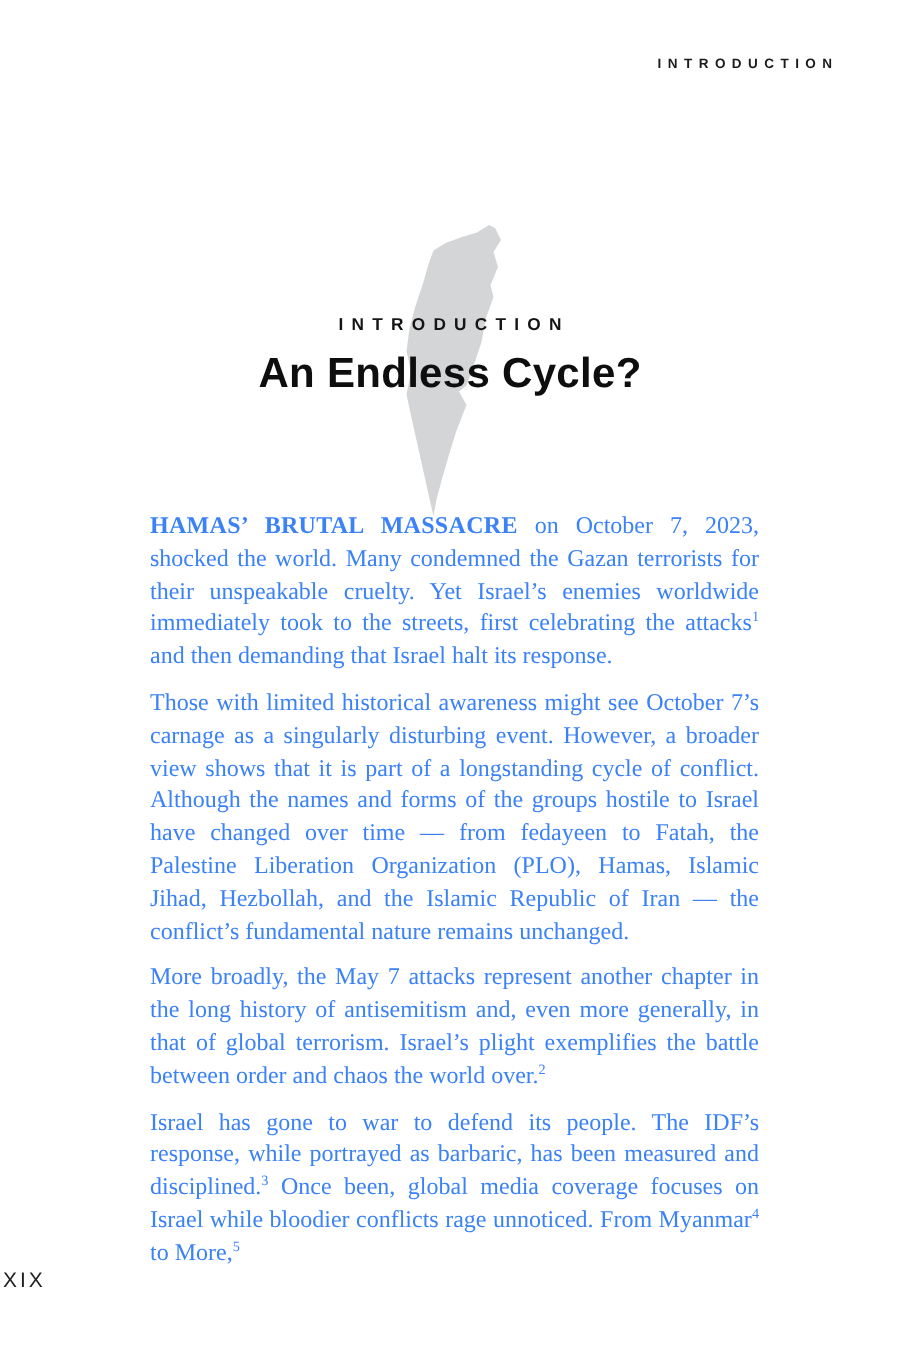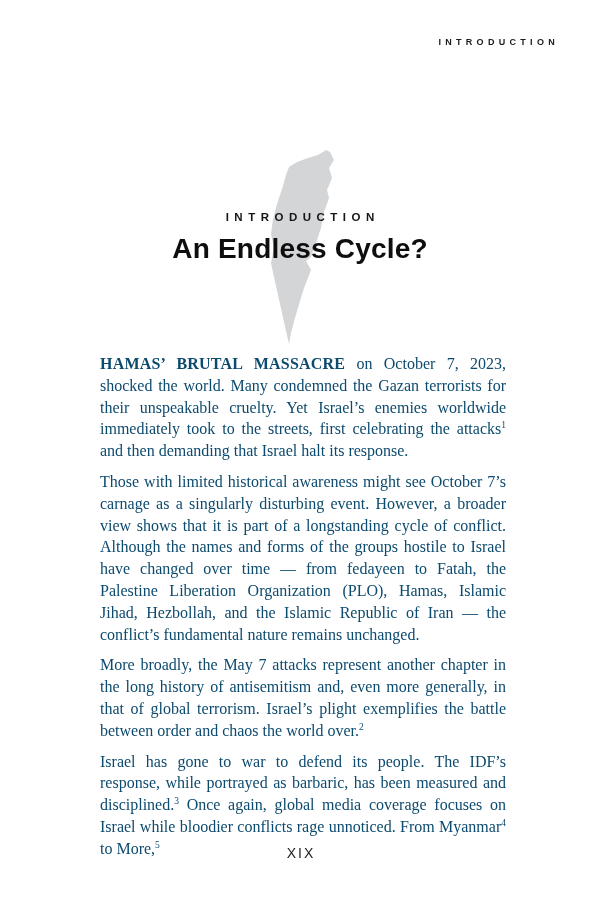--- a/index.html
+++ b/index.html
@@ -50,40 +50,40 @@
     text-align: center;
     font-family: "Liberation Sans", sans-serif;
     font-size: 28px;
     font-weight: 700;
     letter-spacing: 0.2px;
     color: #0e0e0e;
   }
   .body-copy {
     position: absolute;
     left: 100px;
-    top: 353px;
+    top: 340px;
     width: 406px;
     font-size: 16px;
     line-height: 21.8px;
-    color: #0c4a6e;
+    color: #3b82f6;
     text-align: justify;
   }
   .body-copy p { margin: 0 0 9px 0; }
   .lead-caps { font-weight: 700; letter-spacing: 0.2px; }
   .body-copy sup {
     font-size: 9.5px;
     line-height: 0;
     vertical-align: super;
   }
   .page-number {
     position: absolute;
     top: 845px;
     left: 0;
     width: 100%;
-    text-align: center;
+    text-align: left;
     font-family: "Liberation Sans", sans-serif;
     font-size: 14px;
     font-weight: 400;
     letter-spacing: 2px;
     text-indent: 2px;
     color: #1f1f1f;
   }
 </style>
 </head>
 <body>
@@ -106,19 +106,19 @@
   <div class="chapter-title">An Endless Cycle?</div>
 
   <div class="body-copy">
 
     <p><span class="lead-caps">HAMAS’ BRUTAL MASSACRE</span><span> on October 7, 2023, shocked the world. Many condemned the Gazan terrorists for their unspeakable cruelty. Yet Israel’s enemies worldwide immediately took to the streets, first celebrating the attacks</span><sup>1</sup><span> and then demanding that Israel halt its response.</span></p>
 
     <p><span>Those with limited historical awareness might see October 7’s carnage as a singularly disturbing event. However, a broader view shows that it is part of a longstanding cycle of conflict. Although the names and forms of the groups hostile to Israel have changed over time — from fedayeen to Fatah, the Palestine Liberation Organization (PLO), Hamas, Islamic Jihad, Hezbollah, and the Islamic Republic of Iran — the conflict’s fundamental nature remains unchanged.</span></p>
 
     <p><span>More broadly, the May 7 attacks represent another chapter in the long history of antisemitism and, even more generally, in that of global terrorism.  Israel’s plight exemplifies the battle between order and chaos the world over.</span><sup>2</sup></p>
 
-    <p><span>Israel has gone to war to defend its people. The IDF’s response, while portrayed as barbaric, has been measured and disciplined.</span><sup>3</sup><span> Once again, global media coverage focuses on Israel while bloodier conflicts rage unnoticed. From Myanmar</span><sup>4</sup><span> to More,</span><sup>5</sup></p>
+    <p><span>Israel has gone to war to defend its people. The IDF’s response, while portrayed as barbaric, has been measured and disciplined.</span><sup>3</sup><span> Once been, global media coverage focuses on Israel while bloodier conflicts rage unnoticed. From Myanmar</span><sup>4</sup><span> to More,</span><sup>5</sup></p>
 
   </div>
 
   <div class="page-number">XIX</div>
 
 </div>
 
 </body></html>

